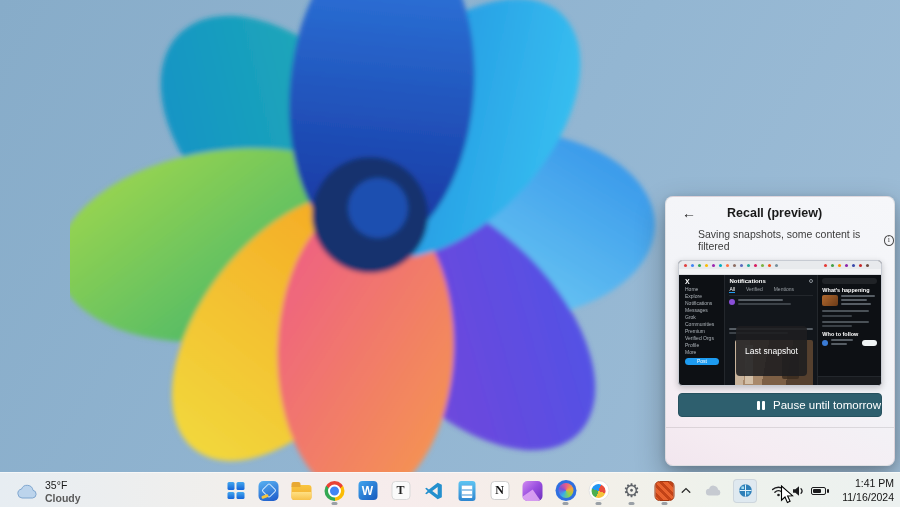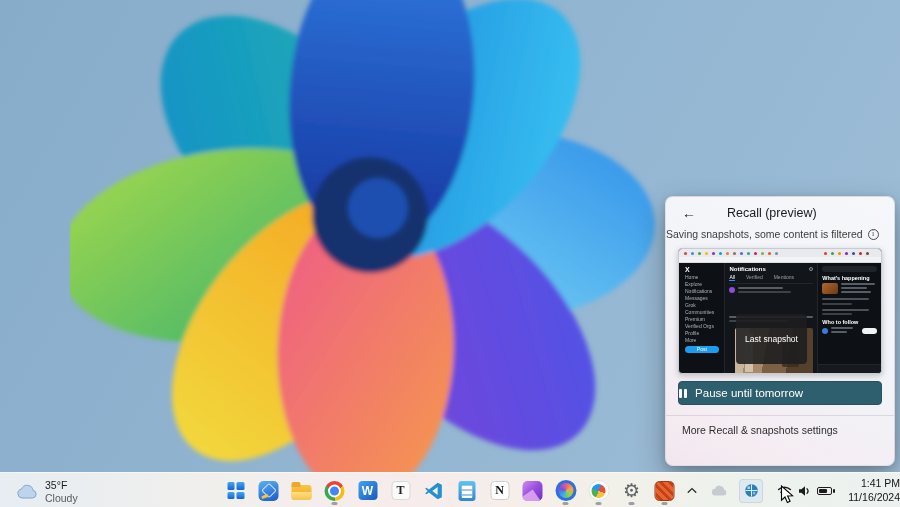--- a/index.html
+++ b/index.html
@@ -11,21 +11,21 @@
   
   .bloom { position:absolute; left:70px; top:-70px; width:600px; height:600px; }
 
   
   .taskbar { position:absolute; left:0; bottom:0; width:900px; height:35px;
     background:linear-gradient(90deg,#e7edf2 0%,#f1efec 25%,#f7ecec 45%,#f4efe8 62%,#eef2ec 80%,#ecf1f0 100%);
     border-top:1px solid rgba(255,255,255,.55); display:flex; align-items:center;margin-top:16px; }
   .weather { position:absolute; left:10px; top:4px; display:flex; gap:7px; align-items:center;
     padding:2px 6px; border-radius:4px; cursor:default; }
   .weather-text { font-size:10.5px; color:#1b1b1b; line-height:1.2; }
-  .weather-text .cond { color:#5a5a5a; }
+  .weather-text .cond { color:#5a5a5a;font-weight:bold; }
   .task-icons { position:absolute; left:50%; transform:translateX(-50%); top:0; height:35px;
     display:flex; align-items:center; gap:7px; }
   .tbtn { width:26px; height:30px; display:flex; align-items:center; justify-content:center;
     position:relative; border-radius:4px; }
   .tbtn .dot { position:absolute; bottom:1px; left:50%; transform:translateX(-50%);
     width:6px; height:2.5px; border-radius:2px; background:#9aa0a6; }
 
   
   .win-logo { width:17px; height:17px; display:grid; grid-template-columns:1fr 1fr;
     grid-template-rows:1fr 1fr; gap:2px; }
@@ -71,43 +71,43 @@
     background:conic-gradient(#e85a8a,#f5a63c,#8fd44a,#35b0e8,#7a4fd8,#e85a8a); }
   .photos { width:21px; height:21px; border-radius:50%; background:#fff; display:grid; place-items:center;
     border:1px solid #e4e4e4; }
   .photos span { width:14px; height:14px; border-radius:50%; transform:rotate(20deg);
     background:conic-gradient(#e84c3c 0 25%,#f5c23c 0 50%,#4caf50 0 75%,#2196f3 0 100%); }
   .gearGlyph { font-size:19px; line-height:1; color:#5f6368; }
   .orangeapp { width:20px; height:20px; border-radius:5px; border:1px solid #a33812;
     background:repeating-linear-gradient(45deg,#e8632e 0 3px,#c24317 3px 6px); }
 
   
-  .tray { position:absolute; right:0; top:0; height:35px; display:flex; align-items:center; gap:8px; }
+  .tray { position:absolute; right:6px; top:0; height:35px; display:flex; align-items:center; gap:8px; }
   .tray-btn { display:flex; align-items:center; justify-content:center; border-radius:4px;
     height:24px; padding:0 3px; }
   .recall-tray { width:24px; height:24px; background:#dfe9f0; border:1px solid rgba(0,0,0,.08);
     border-radius:4px; display:grid; place-items:center; }
   .net-group { display:flex; align-items:center; gap:6px; padding:4px 6px; border-radius:4px; }
   .battery { width:15px; height:8px; border:1.2px solid #1c1c1e; border-radius:2px; position:relative; }
   .battery:before { content:""; position:absolute; left:1px; top:1px; bottom:1px; width:8px;
     background:#1c1c1e; border-radius:1px; }
   .battery:after { content:""; position:absolute; right:-3.5px; top:1.5px; width:2px; height:3.5px;
     background:#1c1c1e; border-radius:1px; }
   .clock { text-align:right; font-size:10.5px; color:#141414; line-height:1.25; padding-left:2px; }
 
   
   .recall-panel { position:absolute; left:665px; top:196px; width:230px; height:270px;
     border-radius:8px; border:1px solid rgba(0,0,0,.09);
     background:linear-gradient(205deg,#f6f7fa 0%,#f2f3f7 55%,#f5ecf2 85%,#f2e6ee 100%);
     box-shadow:0 12px 30px rgba(0,0,0,.30), 0 2px 8px rgba(0,0,0,.14);
     display:flex; flex-direction:column; }
   .rp-header { display:flex; align-items:center; gap:11px; padding:9px 16px 2px; }
   .rp-back { font-size:14px; color:#1b1b1b; line-height:1; cursor:default; }
-  .rp-title { font-size:12.5px; font-weight:normal; color:#1a1a1a;padding-left:20px; }
-  .rp-status { display:flex; align-items:center; justify-content:flex-start; gap:5px; margin-top:6px; }
+  .rp-title { font-size:12.5px; font-weight:bold; color:#1a1a1a;padding-left:20px; }
+  .rp-status { display:flex; align-items:center; justify-content:space-between; gap:5px; margin-top:6px;padding-left:32px; }
   .rp-status-text { font-size:10.5px; color:#3c3c3c; }
   .info-badge { width:11px; height:11px; border:1px solid #4a4a4a; border-radius:50%;
     font-family:"Liberation Serif",serif; font-size:8px; color:#4a4a4a; display:grid;
     place-items:center; line-height:1; }
 
   
   .thumb { margin:8px 12px 0; height:126px; border-radius:4px; overflow:hidden; position:relative;
     border:1px solid #c7cbd3; box-shadow:0 2px 6px rgba(0,0,0,.22); background:#0d1014; }
   .tabstrip { height:8px; background:#e8eaed; position:relative; }
   .tabdots { position:absolute; left:5px; top:2.5px; width:3px; height:3px; border-radius:50%;
@@ -165,21 +165,21 @@
     padding:0 5px; }
   .snap-pill { position:absolute; left:50%; transform:translateX(-62%); bottom:9px;
     background:rgba(30,30,32,.88); color:#fff; font-size:8.5px; padding:20px 9px;
     border-radius:4px; white-space:nowrap; }
 
   
   .open-btn { margin:10px 12px 0; height:22px; background:#fdfdfd; border:1px solid #d5d5d9;
     border-radius:4px; display:flex; align-items:center; justify-content:center; gap:7px;
     font-size:11.5px; color:#1b1b1b; cursor:default; }
   .pause-btn { margin:7px 12px 0; height:24px; background:#2e5f6e; border:1px solid #27525f;
-    border-radius:4px; display:flex; align-items:center; justify-content:flex-start; gap:8px;
+    border-radius:4px; display:flex; align-items:center; justify-content:flex-end; gap:8px;
     color:#fff; font-size:11.5px; cursor:default; }
   .pause-glyph { display:flex; gap:2.5px; }
   .pause-glyph i { width:2.8px; height:9px; background:#fff; border-radius:1px; }
   .rp-divider { margin-top:10px; height:1px; background:rgba(0,0,0,.10); }
   .rp-footer { padding:8px 16px; font-size:10.5px; color:#2e2e2e; cursor:default; }
 
   
   .cursor { position:absolute; left:780px; top:485px; z-index:50; }
 </style>
 </head>
@@ -337,21 +337,20 @@
 
     <div class="pause-btn">
       <span class="pause-glyph">
           <i></i>
           <i></i>
         </span>
       <span>Pause until tomorrow</span>
     </div>
 
     <div class="rp-divider"></div>
-    <div class="rp-footer">More Recall &amp; snapshots settings</div>
   </div>
 
   <div class="taskbar">
 
     <div class="weather">
       <svg width="22" height="15" viewBox="0 0 22 15">
         <path d="M6 14 a4.5 4.5 0 0 1 -.5 -8.9 A6 6 0 0 1 17 6.3 A3.9 3.9 0 0 1 16.6 14 Z" fill="#bcd4ec" stroke="#7fa6cf" stroke-width="1"></path>
       </svg>
       <div class="weather-text">
         <div>35°F</div>

